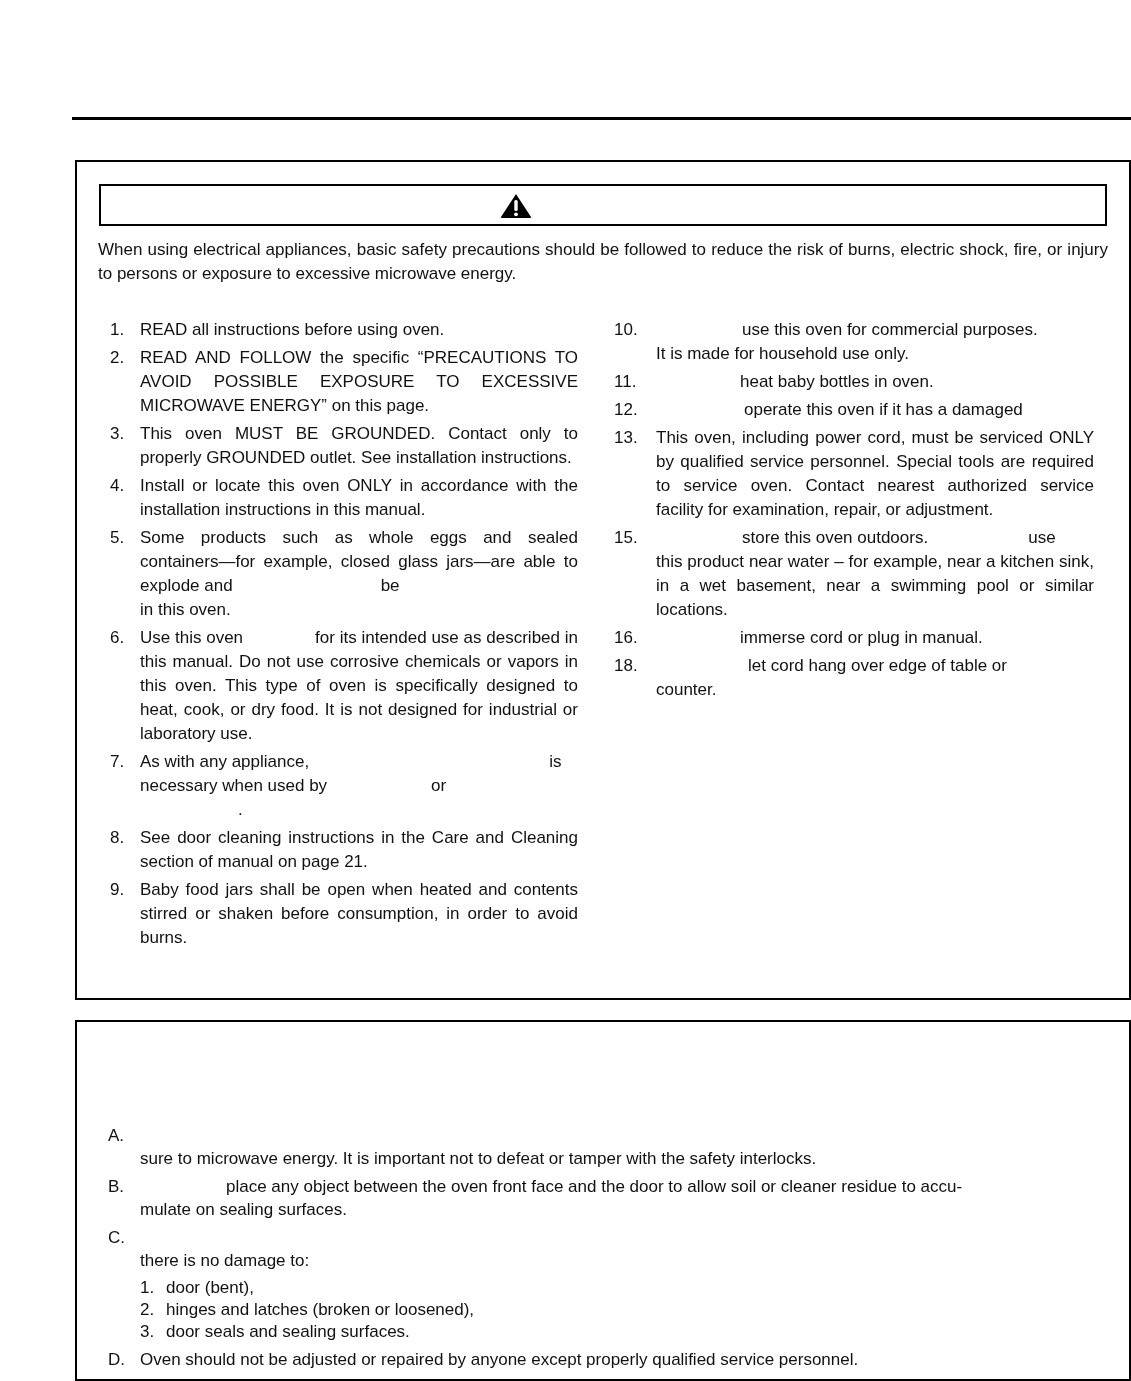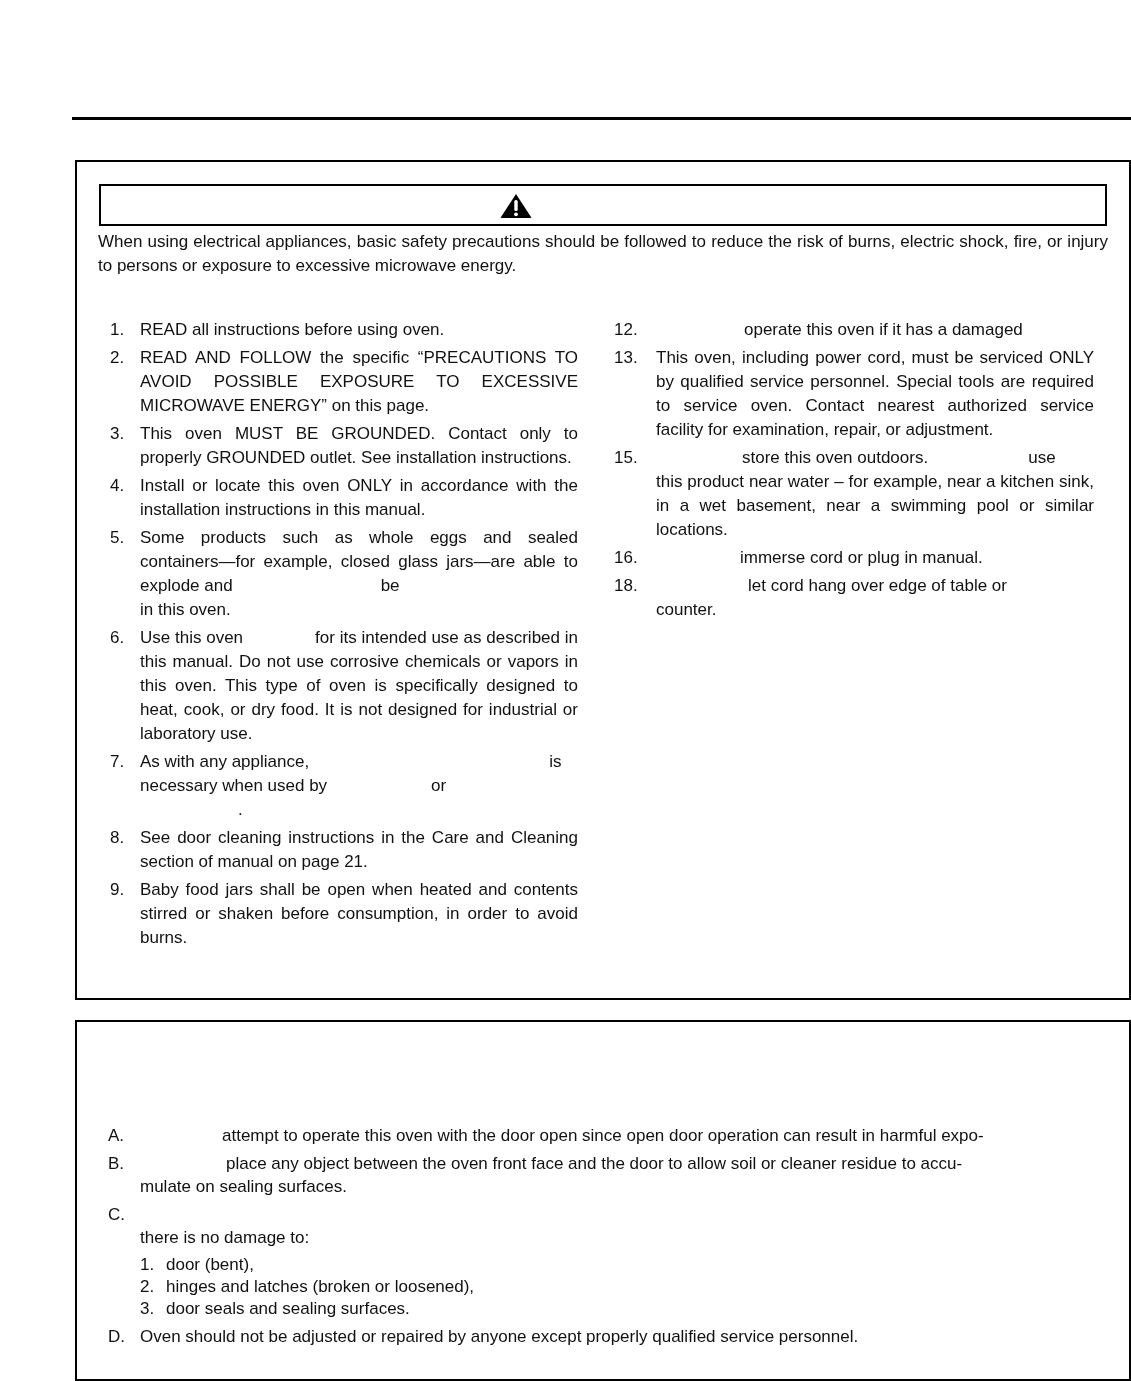--- a/index.html
+++ b/index.html
@@ -10,21 +10,21 @@
   .rule { position: absolute; left: 72px; top: 117px; width: 1059px; height: 3px; background: #000; }
   .box { position: absolute; border: 2px solid #000; box-sizing: border-box; }
   #box1 { left: 75px; top: 160px; width: 1056px; height: 840px; border-right-width: 2px; }
   #box2 { left: 75px; top: 1020px; width: 1056px; height: 361px; }
   .warn-bar {
     position: absolute; left: 99px; top: 184px; width: 1008px; height: 42px;
     border: 2px solid #000; box-sizing: border-box;
   }
   .warn-icon { position: absolute; left: 499px; top: 193px; width: 34px; height: 26px; }
   .intro {
-    position: absolute; left: 98px; top: 230px; width: 1010px;
+    position: absolute; left: 98px; top: 238px; width: 1010px;
     font-size: 17px; line-height: 24px; text-align: justify; text-align-last: left;
   }
   .col { position: absolute; font-size: 17px; line-height: 24px; }
   #col-left { left: 110px; top: 318px; width: 468px; }
   #col-right { left: 614px; top: 318px; width: 480px; }
   .item { position: relative; padding-left: 30px; margin-bottom: 4px; text-align: justify; text-align-last: left; }
   #col-right .item { padding-left: 42px; }
   .num { position: absolute; left: 0; top: 0; }
   .item .txt { display: block; }
   .sec2 { position: absolute; left: 108px; top: 1124px; width: 998px; font-size: 17px; line-height: 23px; }
@@ -83,20 +83,28 @@
       <span class="txt">See door cleaning instructions in the Care and Cleaning section of manual on page 21.</span>
     </div>
   <div class="item">
       <span class="num">9.</span>
       <span class="txt">Baby food jars shall be open when heated and contents stirred or shaken before consumption, in order to avoid burns.</span>
     </div>
 </div>
 
 <div class="col" id="col-right">
   <div class="item">
+      <span class="num">10.</span>
+      <span class="txt"><span class="gap" style="width:86px"></span><span>use this oven for commercial purposes.</span><br><span>It is made for household use only.</span></span>
+    </div>
+  <div class="item">
+      <span class="num">11.</span>
+      <span class="txt"><span class="gap" style="width:84px"></span><span>heat baby bottles in oven.</span></span>
+    </div>
+  <div class="item">
       <span class="num">12.</span>
       <span class="txt"><span class="gap" style="width:88px"></span><span>operate this oven if it has a damaged</span><br></span>
     </div>
   <div class="item">
       <span class="num">13.</span>
       <span class="txt">This oven, including power cord, must be serviced ONLY by qualified service personnel. Special tools are required to service oven. Contact nearest authorized service facility for examination, repair, or adjustment.</span>
     </div>
   <div class="item">
       <span class="num">15.</span>
       <span class="txt"><span class="gap" style="width:86px"></span><span>store this oven outdoors.</span><span class="gap" style="width:100px"></span><span>use</span><br><span>this product near water – for example, near a kitchen sink, in a wet basement, near a swimming pool or similar locations.</span></span>
@@ -109,21 +117,21 @@
       <span class="num">18.</span>
       <span class="txt"><span class="gap" style="width:92px"></span><span>let cord hang over edge of table or</span><br><span>counter.</span></span>
     </div>
 </div>
 
 <div class="box" id="box2"></div>
 
 <div class="sec2">
   <div class="item">
       <span class="num">A.</span>
-      <span class="txt"><span class="gap" style="width:82px"></span><span>attempt to operate this oven with the door open since open door operation can result in harmful expo-</span><br></span>
+      <span class="txt"><span class="gap" style="width:82px"></span><br><span>sure to microwave energy. It is important not to defeat or tamper with the safety interlocks.</span></span>
     </div>
   <div class="item">
       <span class="num">B.</span>
       <span class="txt"><span class="gap" style="width:86px"></span><span>place any object between the oven front face and the door to allow soil or cleaner residue to accu-</span><br><span>mulate on sealing surfaces.</span></span>
     </div>
   <div class="item">
       <span class="num">C.</span>
       <span class="txt"><span class="gap" style="width:86px"></span><br><span>there is no damage to:</span></span>
     </div>
   <div class="sub" style="margin-bottom:5px">

